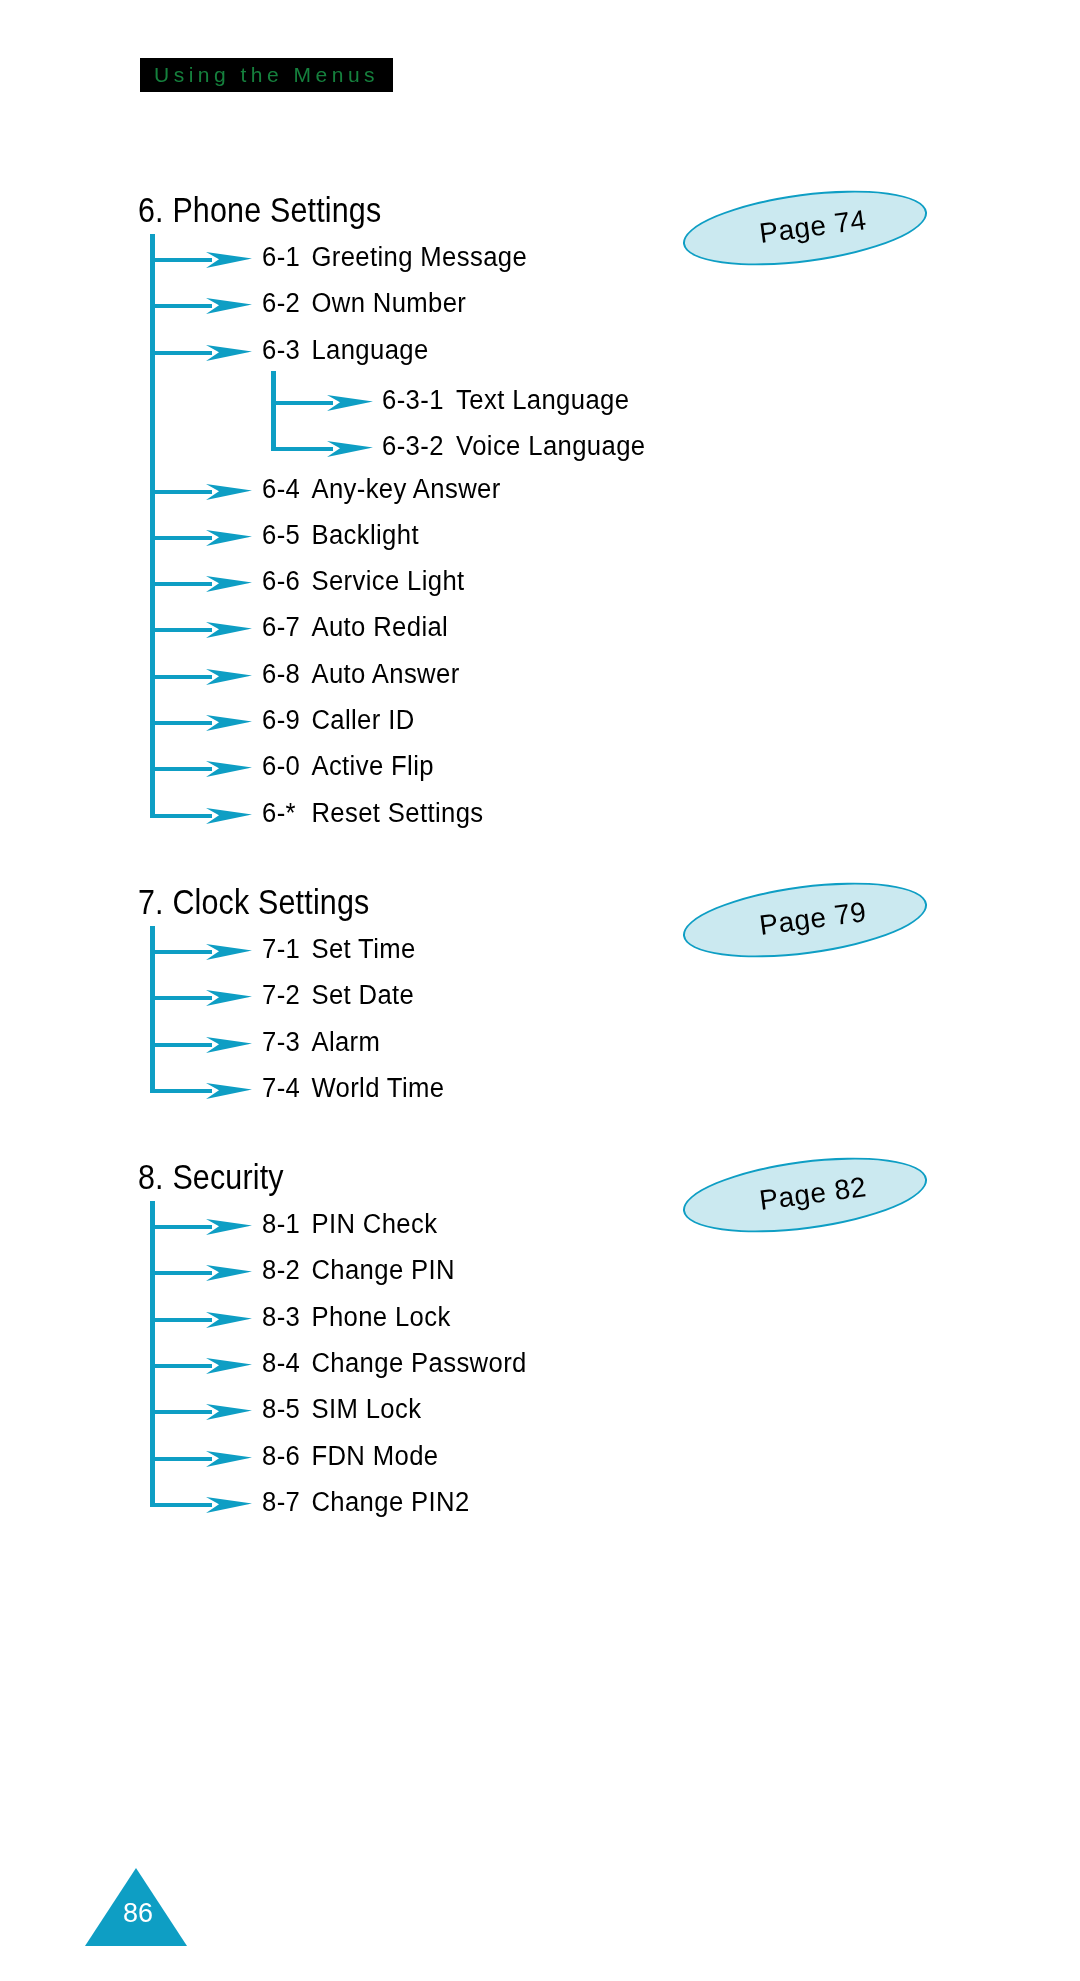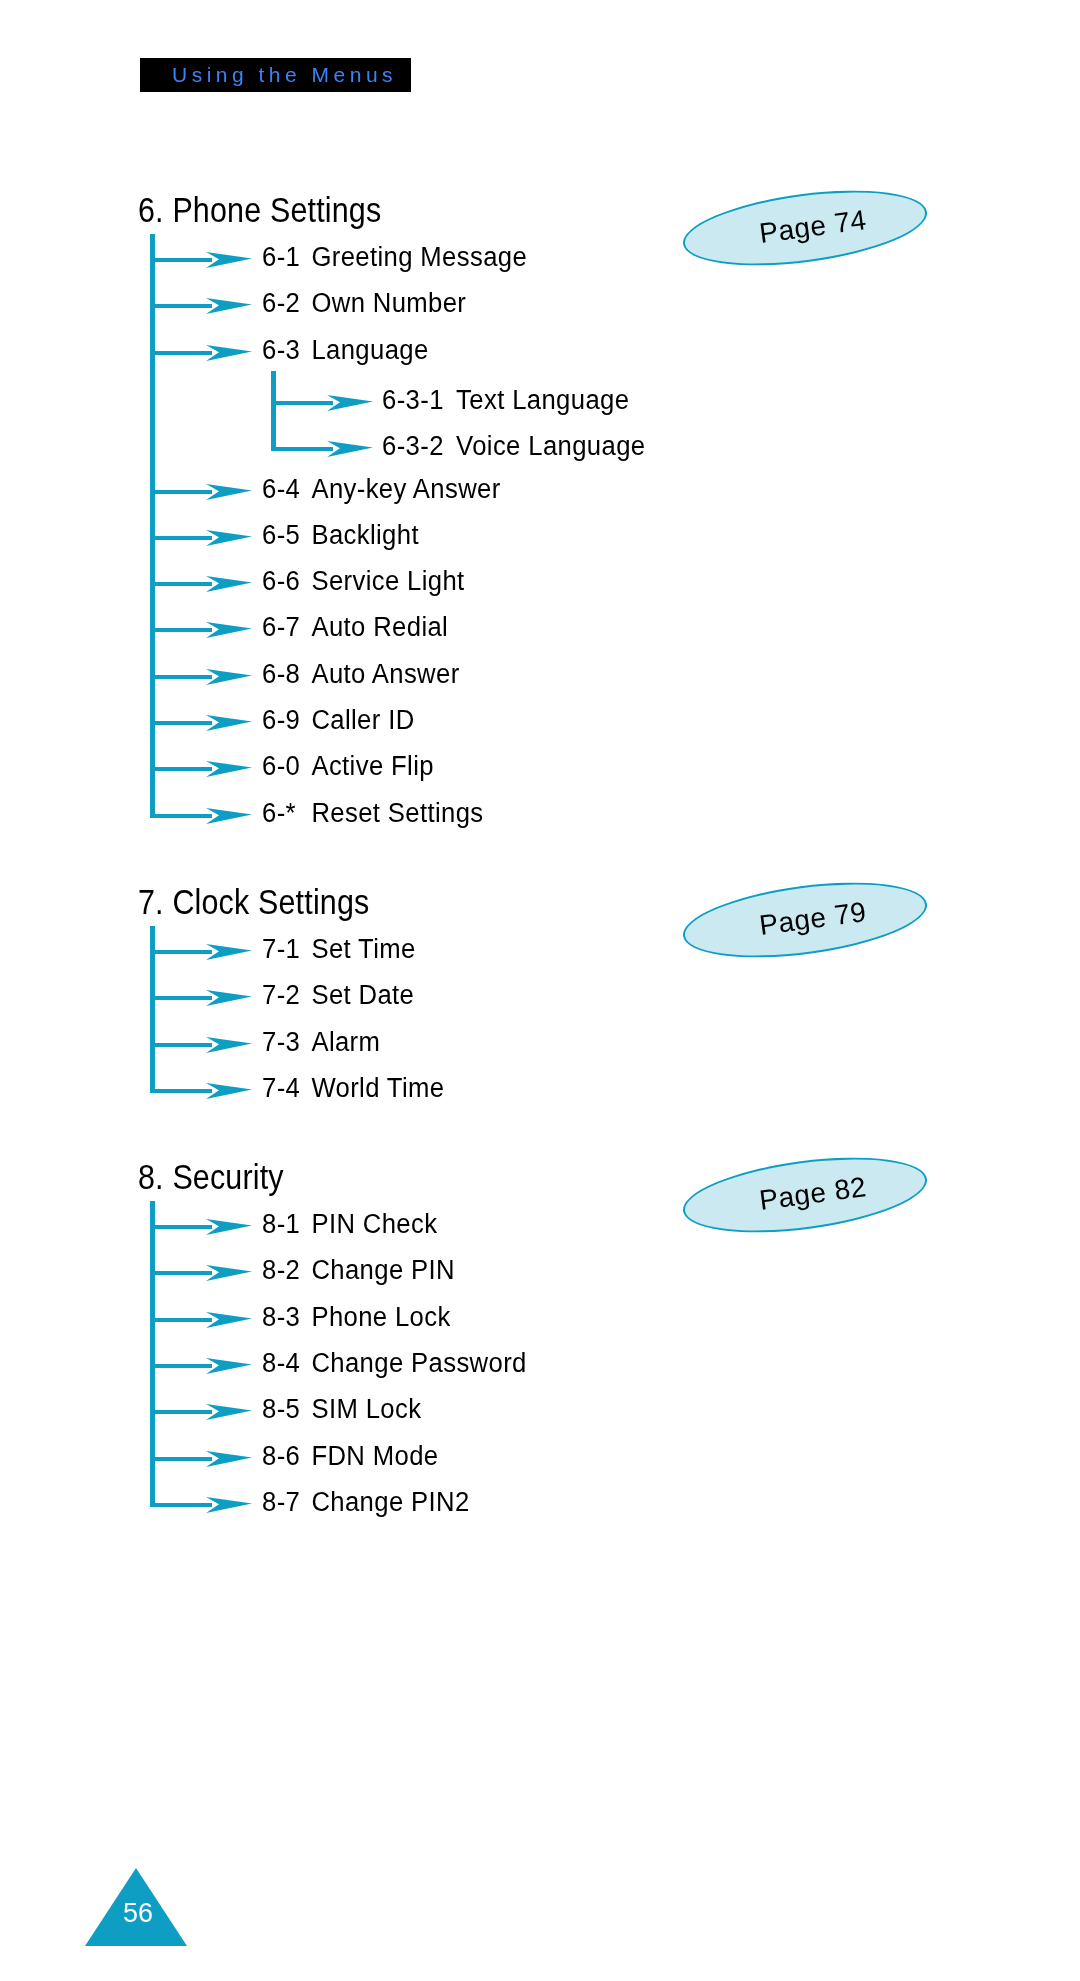--- a/index.html
+++ b/index.html
@@ -14,24 +14,24 @@
     position: relative;
     overflow: hidden;
   }
 
   
   #running-header {
     position: absolute;
     left: 140px;
     top: 58px;
     background: #000000;
-    color: #3b82f6;
+    color: #15803d;
     font-size: 21px;
     letter-spacing: 4.5px;
-    padding: 6px 14px 7px 32px;
+    padding: 6px 14px 7px 14px;
     line-height: 1;
     white-space: nowrap;
   }
 
   
   .section {
     position: absolute;
     left: 0;
     top: 0;
     width: 1080px;
@@ -331,14 +331,14 @@
         <svg width="50" height="28" viewBox="0 0 50 28">
           <path d="M0 6 L46 12.5 L0 22 L13 13.2 Z" fill="#0e9ec4"></path>
         </svg>
       </div>
       <div class="node-label" style="left: 262px; top: 1486.8px;"><span class="num">8-7</span><span>Change PIN2</span></div>
     </div>
   </div>
 
 <div id="page-number-marker">
   <div class="tri"></div>
-  <div class="num">56</div>
+  <div class="num">86</div>
 </div>
 
 </body></html>

